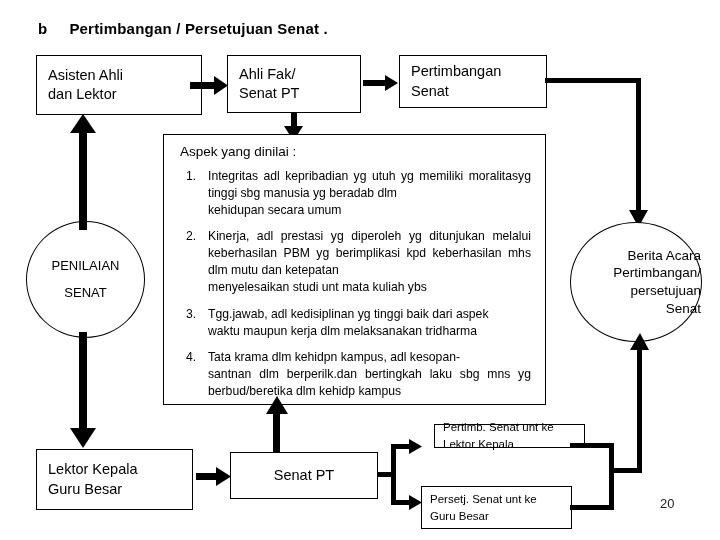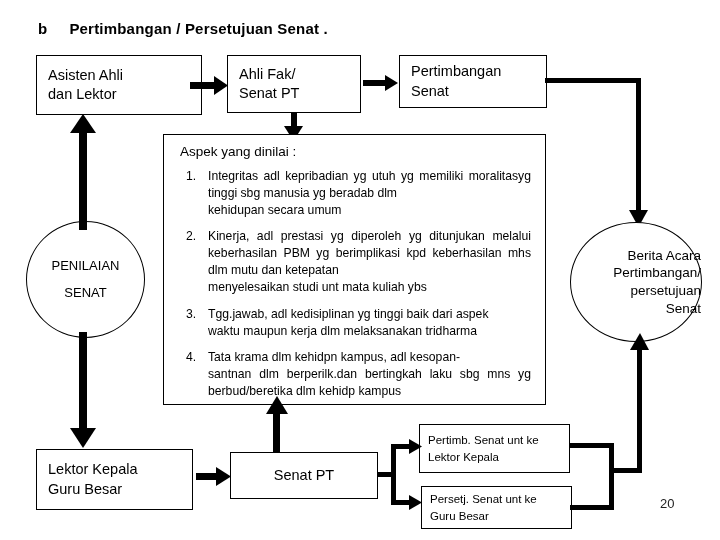--- a/index.html
+++ b/index.html
@@ -231,21 +231,21 @@
 
   <div class="abs box center" style="left:230px; top:452px; width:148px; height:47px;">
     <div class="line">Senat PT</div>
   </div>
 
   <div class="abs hline" style="left:196px; top:473px; width:22px; height:7px;"></div>
   <svg class="arrow" style="left:216px; top:467px;" width="16" height="20">
     <polygon points="0,0 15,9.5 0,19"></polygon>
   </svg>
 
-  <div class="abs box small" style="left:419px; top:424px; width:151px; height:49px;">
+  <div class="abs box small" style="left:434px; top:424px; width:151px; height:24px;">
     <div class="line">Pertimb. Senat unt ke</div>
     <div class="line">Lektor Kepala</div>
   </div>
 
   <div class="abs box small" style="left:421px; top:486px; width:151px; height:43px;">
     <div class="line">Persetj. Senat unt ke</div>
     <div class="line">Guru Besar</div>
   </div>
 
   <div class="abs hline" style="left:377px; top:472px; width:19px; height:5px;"></div>

